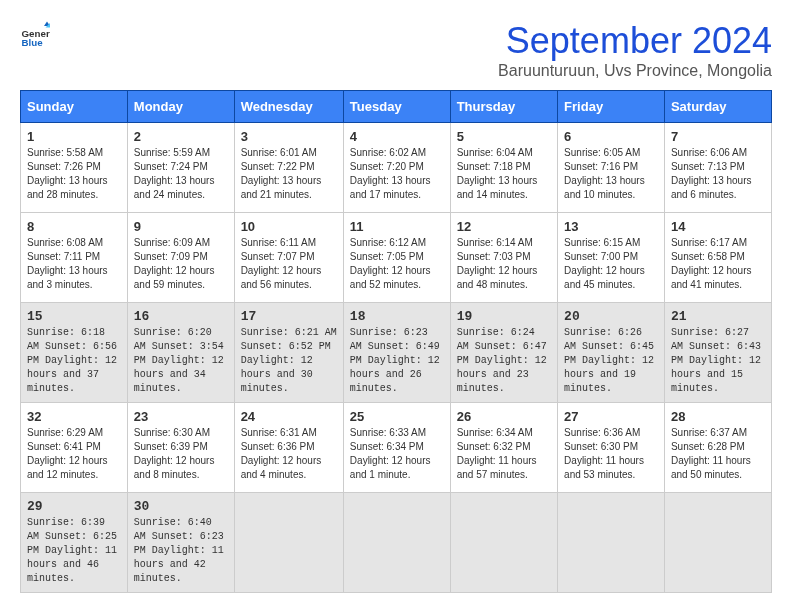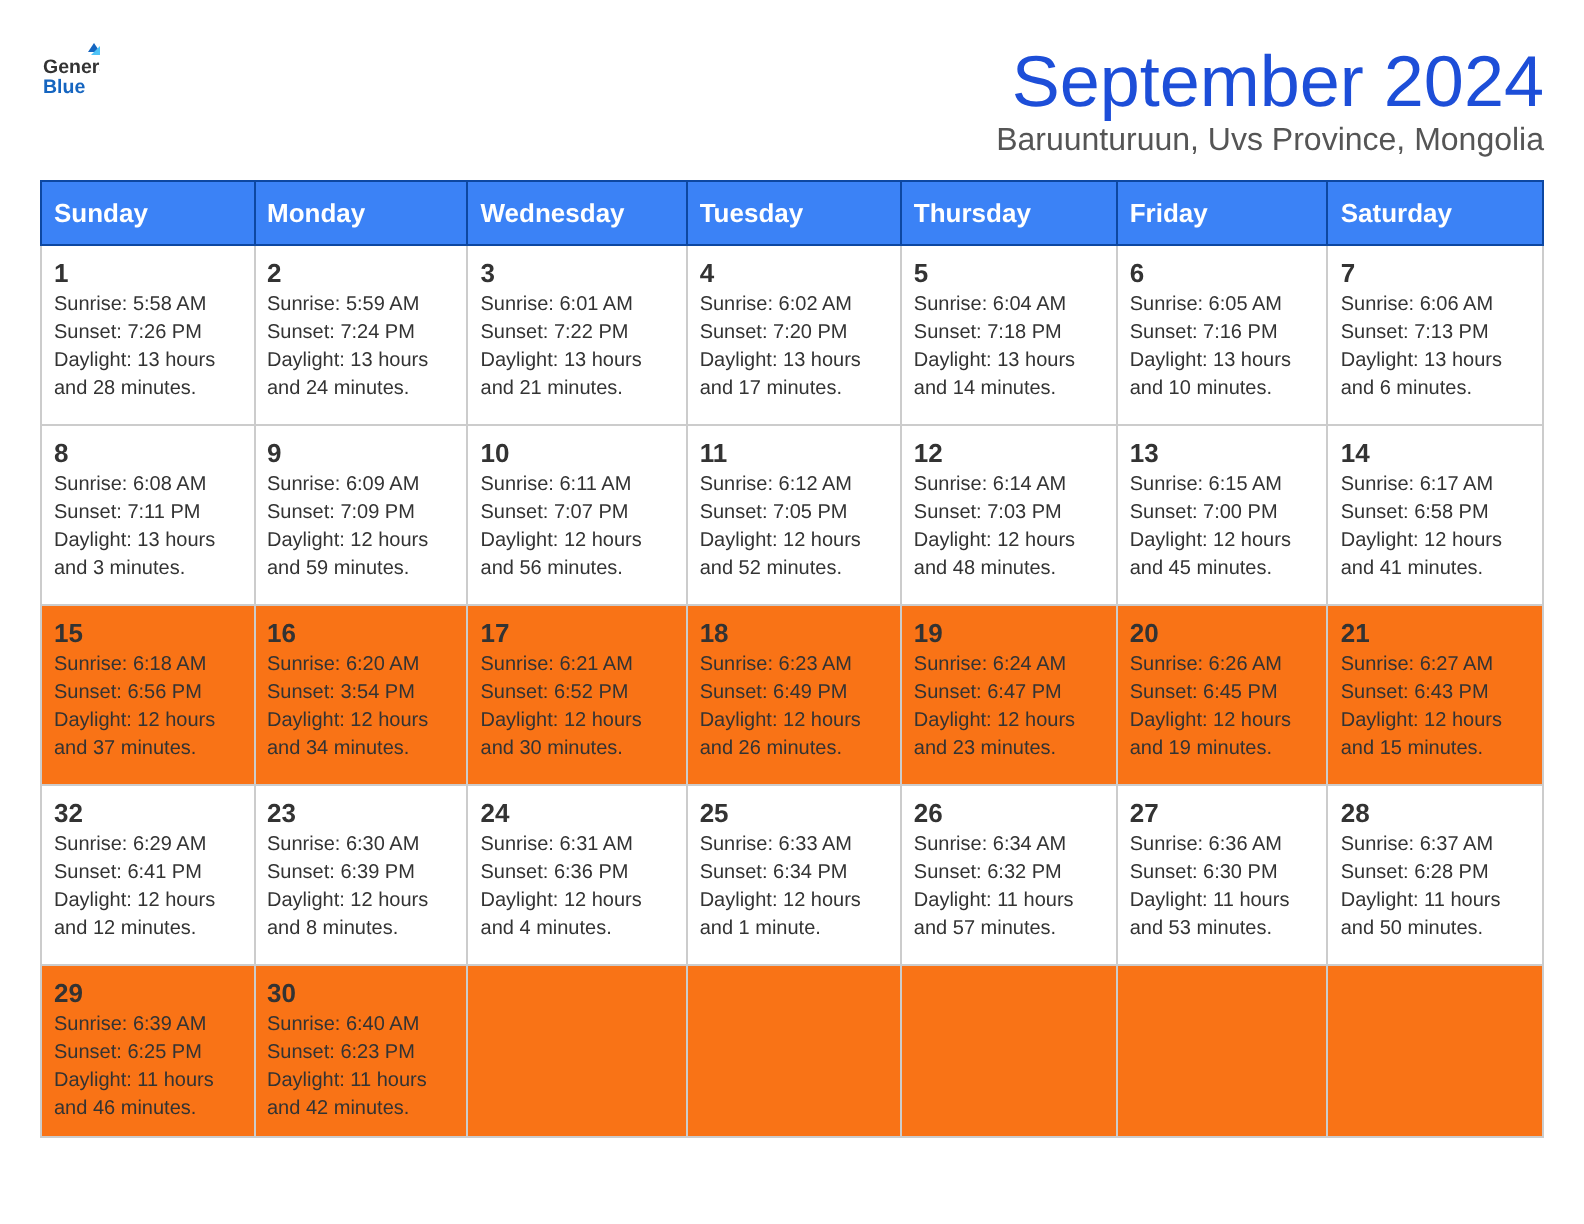--- a/index.html
+++ b/index.html
@@ -71,21 +71,22 @@
     }
     .day-info {
       font-size: 10px;
       line-height: 1.4;
       color: #333;
     }
     .empty-cell {
       background: #f5f5f5;
     }
     .row-shaded td {
-      background: #f97316;
+      background: #e5e5e5;
+      font-family: Liberation Mono, monospace;
     }
   </style>
 </head>
 <body>
 
 <div class="header-section">
   <div class="logo">
     <svg class="logo-icon" viewBox="0 0 40 40">
       <text x="2" y="22" font-size="13" font-weight="bold" fill="#333">General</text>
       <text x="2" y="35" font-size="13" font-weight="bold" fill="#1565c0">Blue</text>

